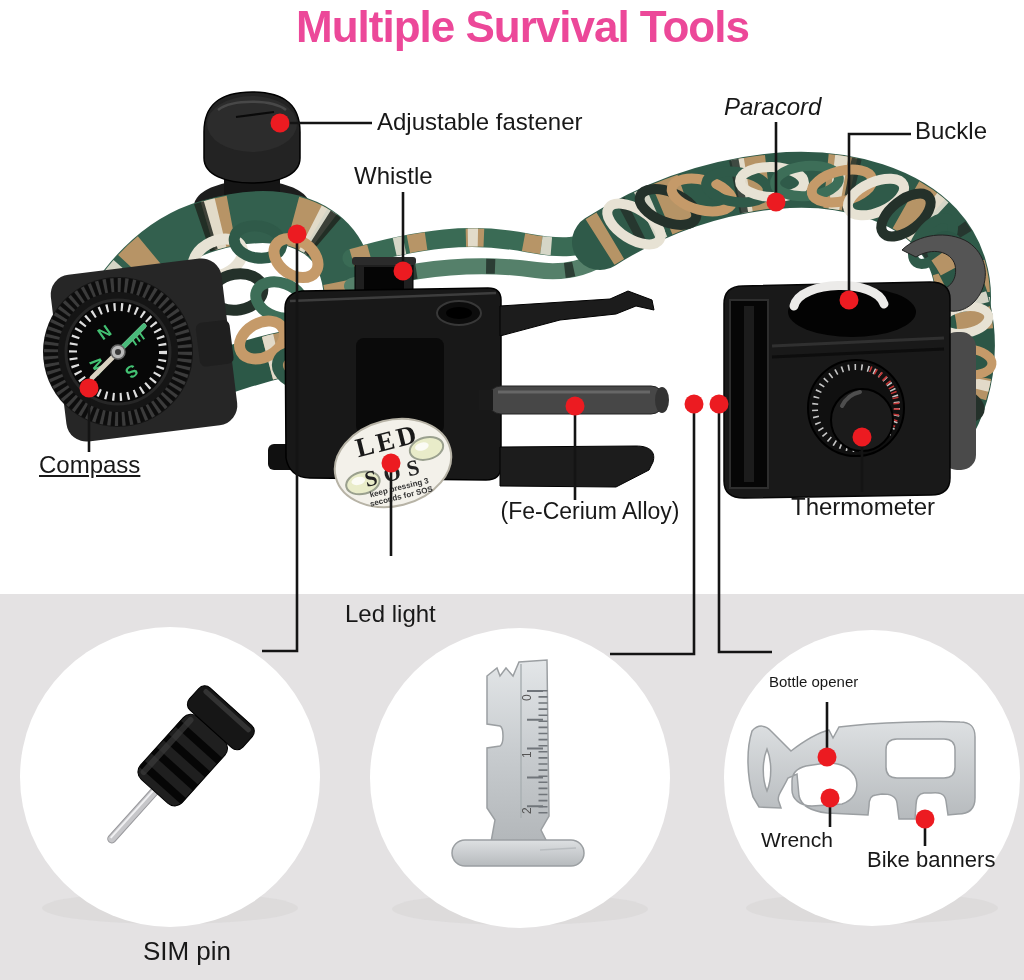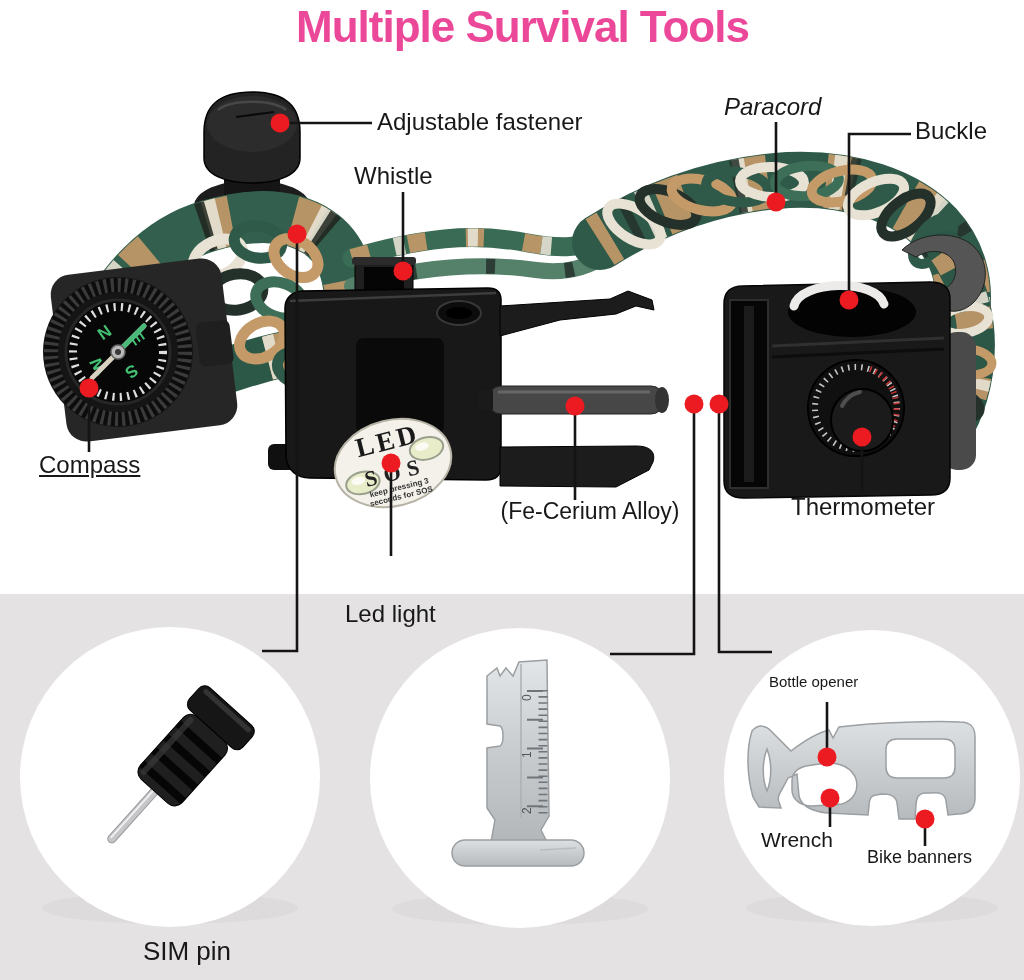--- a/index.html
+++ b/index.html
@@ -26,21 +26,21 @@
   #lbl-fastener{left:377px;top:109px;}
   #lbl-whistle{left:354px;top:163px;}
   #lbl-paracord{left:724px;top:94px;font-style:italic;}
   #lbl-buckle{left:915px;top:118px;}
   #lbl-compass{left:39px;top:452px;text-decoration:underline;}
   #lbl-led{left:345px;top:557px;margin-top:44px;}
   #lbl-thermo{left:791px;top:494px;}
   #lbl-sim{left:187px;top:938px;transform:translateX(-50%);font-size:26px;}
   #lbl-bottle{left:769px;top:674px;font-size:15px;}
   #lbl-wrench{left:761px;top:829px;font-size:21px;}
-  #lbl-bike{left:867px;top:848px;font-size:18px;}
+  #lbl-bike{left:867px;top:848px;font-size:22px;}
 </style>
 </head>
 <body>
 
 <div id="lower-band"></div>
 
 <div id="page-title">Multiple Survival Tools</div>
 
 <svg id="scene" viewBox="0 0 1024 980" xmlns="http://www.w3.org/2000/svg">
   <defs>

